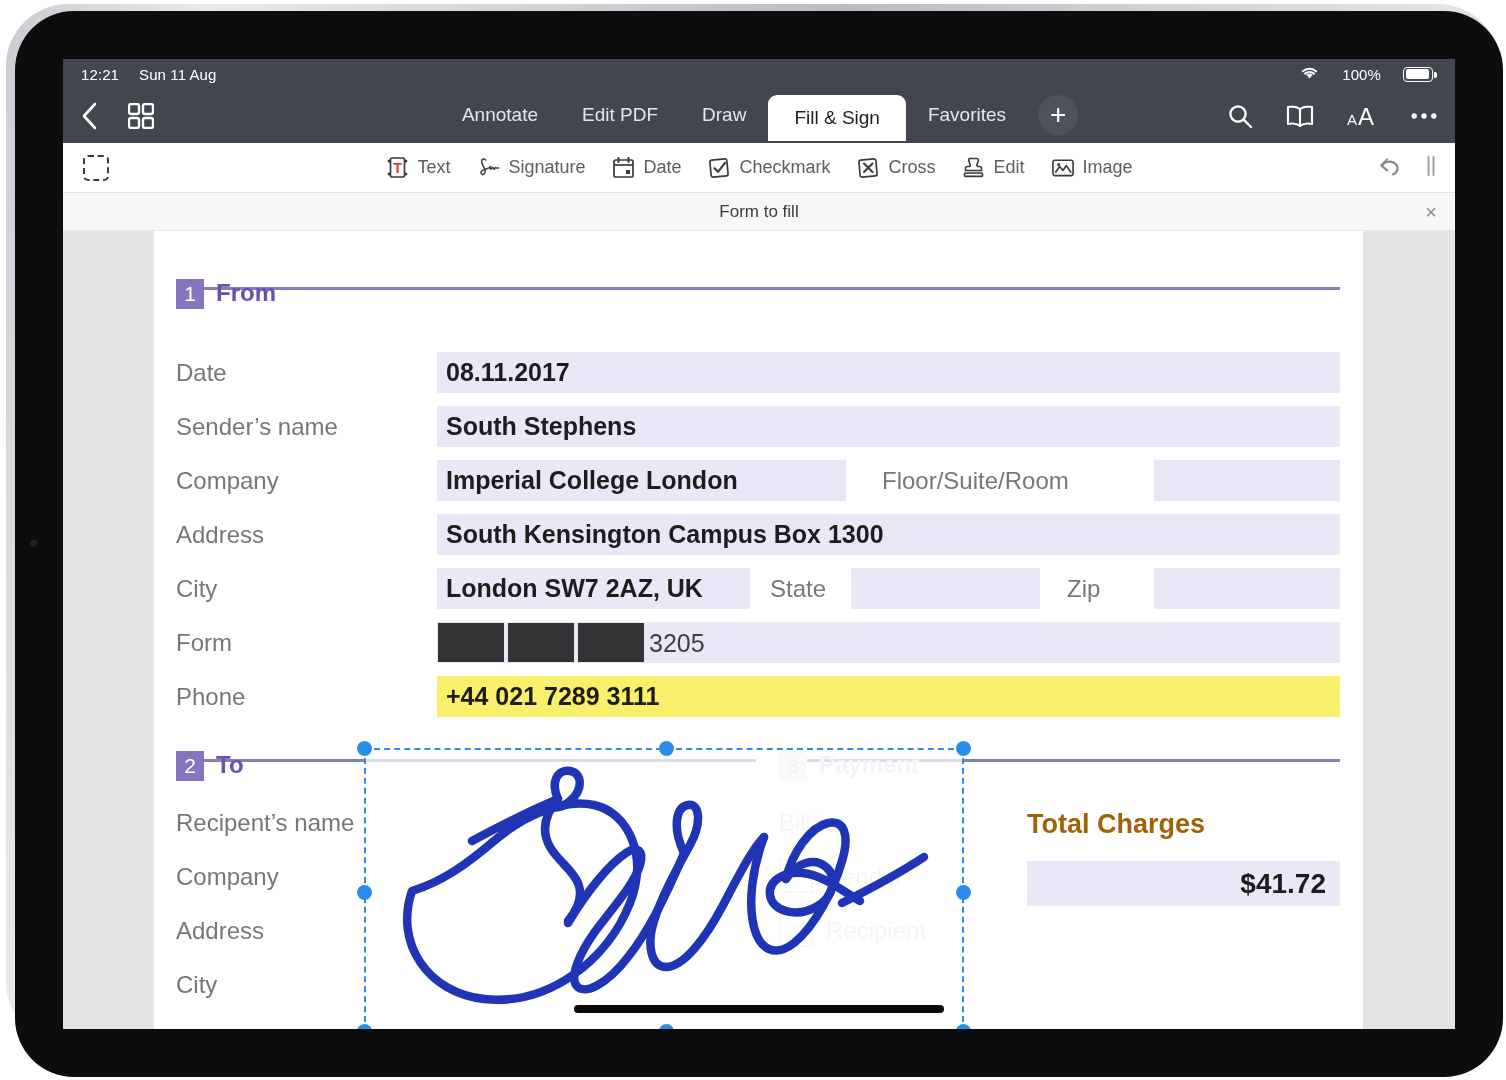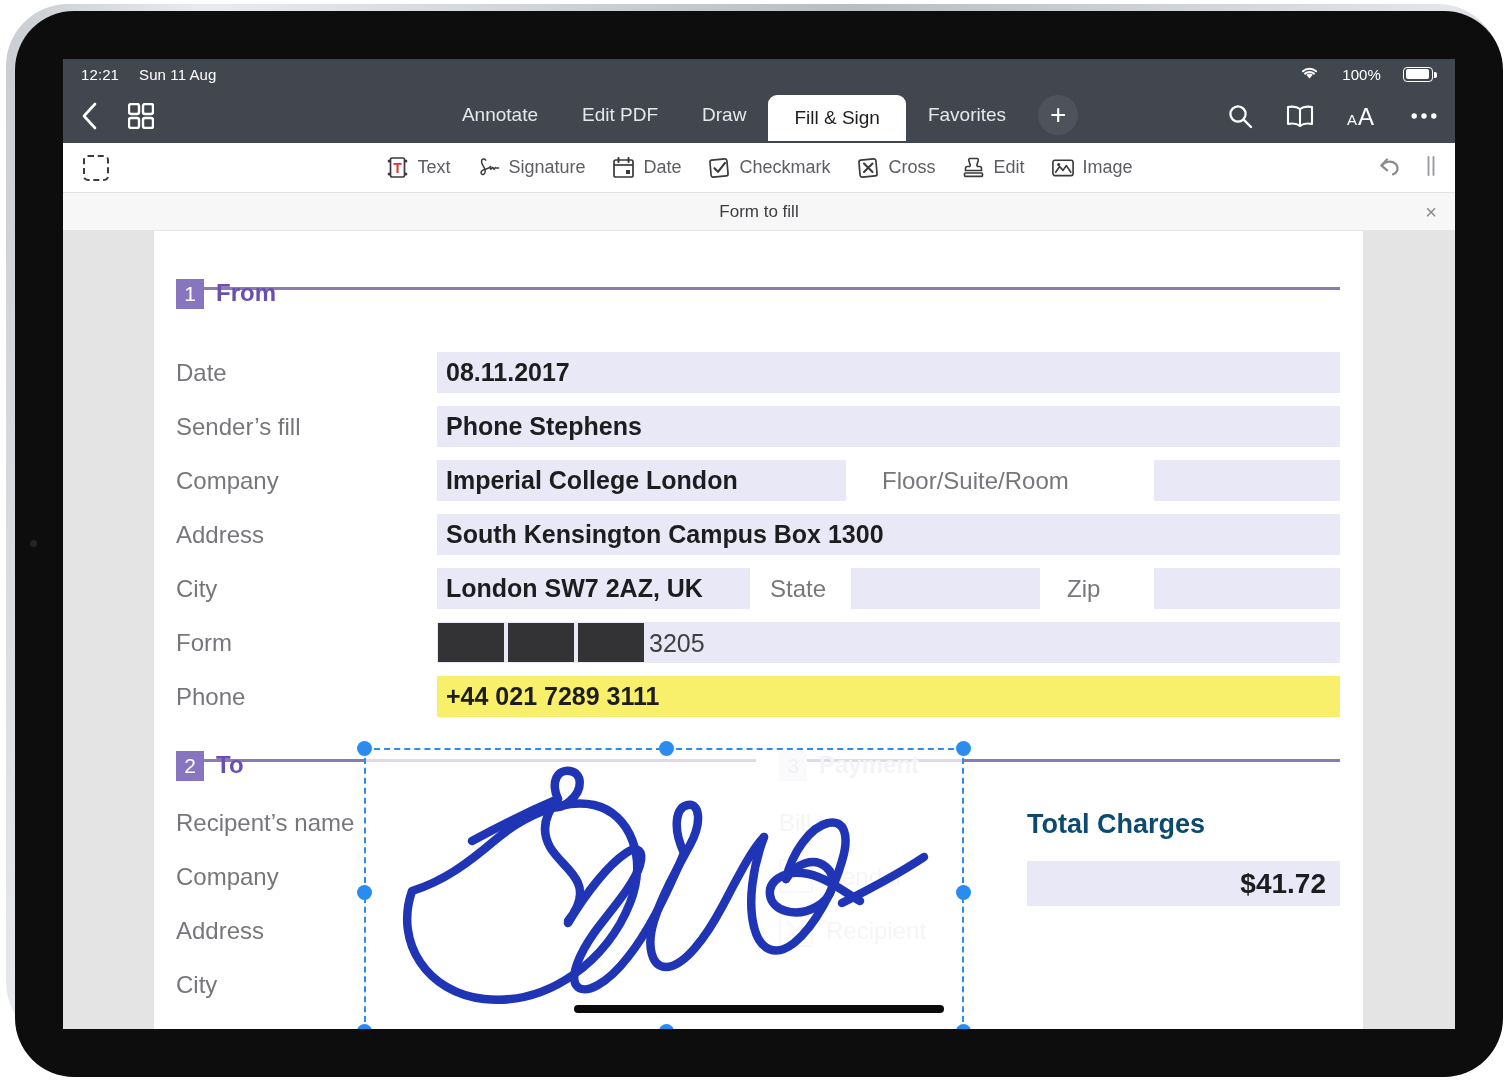--- a/index.html
+++ b/index.html
@@ -301,23 +301,23 @@
 
         <div class="sec-rule" style="left:22px; top:56px; width:1164px;"></div>
         <div class="sec-badge" style="left:22px; top:48px;">1</div>
         <div class="sec-title" style="left:62px; top:48px;">From</div>
 
         <div class="flabel" style="left:22px; top:128px;">Date</div>
         <div class="fbox" style="left:283px; top:121px; width:903px; height:41px;">
           <span>08.11.2017</span>
         </div>
 
-        <div class="flabel" style="left:22px; top:182px;">Sender’s fill</div>
+        <div class="flabel" style="left:22px; top:182px;">Sender’s name</div>
         <div class="fbox" style="left:283px; top:175px; width:903px; height:41px;">
-          <span>Phone Stephens</span>
+          <span>South Stephens</span>
         </div>
 
         <div class="flabel" style="left:22px; top:236px;">Company</div>
         <div class="fbox" style="left:283px; top:229px; width:409px; height:41px;">
           <span>Imperial College London</span>
         </div>
         <div class="flabel" style="left:728px; top:236px;">Floor/Suite/Room</div>
         <div class="fbox" style="left:1000px; top:229px; width:186px; height:41px;">
           <span></span>
         </div>
@@ -370,21 +370,21 @@
         <div class="flabel" style="left:625px; top:578px; color:#dcdbe2;">Bill to:</div>
         <div class="chk" style="left:625px; top:628px;"></div>
         <div class="flabel" style="left:672px; top:632px; color:#dcdbe2;">Sender</div>
         <div class="chk" style="left:625px; top:682px;">
           <svg width="30" height="30" viewBox="0 0 30 30">
               <path d="M6 6 24 24M24 6 6 24" stroke="#eceaf2" stroke-width="2.4" stroke-linecap="round"></path>
             </svg>
         </div>
         <div class="flabel" style="left:672px; top:686px; color:#dcdbe2;">Recipient</div>
 
-        <div style="position:absolute; left:873px; top:578px; font-size:27px; color:#0c4a6e; font-weight:bold;">Total  Charges</div>
+        <div style="position:absolute; left:873px; top:578px; font-size:27px; color:#a16207; font-weight:bold;">Total  Charges</div>
         <div class="fbox right" style="left:873px; top:630px; width:313px; height:45px;">
           <span style="font-size:28px;">$41.72</span>
         </div>
 
         <div id="sel-mask" style="left:210px; top:517px; width:600px; height:284px;"></div>
 
         <div id="signature" style="left:218px; top:530px; width:590px; height:260px;">
           <svg width="590" height="260" viewBox="0 0 590 260">
             <g fill="none" stroke="#1f35b5" stroke-width="8.5" stroke-linecap="round" stroke-linejoin="round">
               <path d="M40 130 C22 182, 56 232, 112 238 C178 245, 236 198, 258 142

